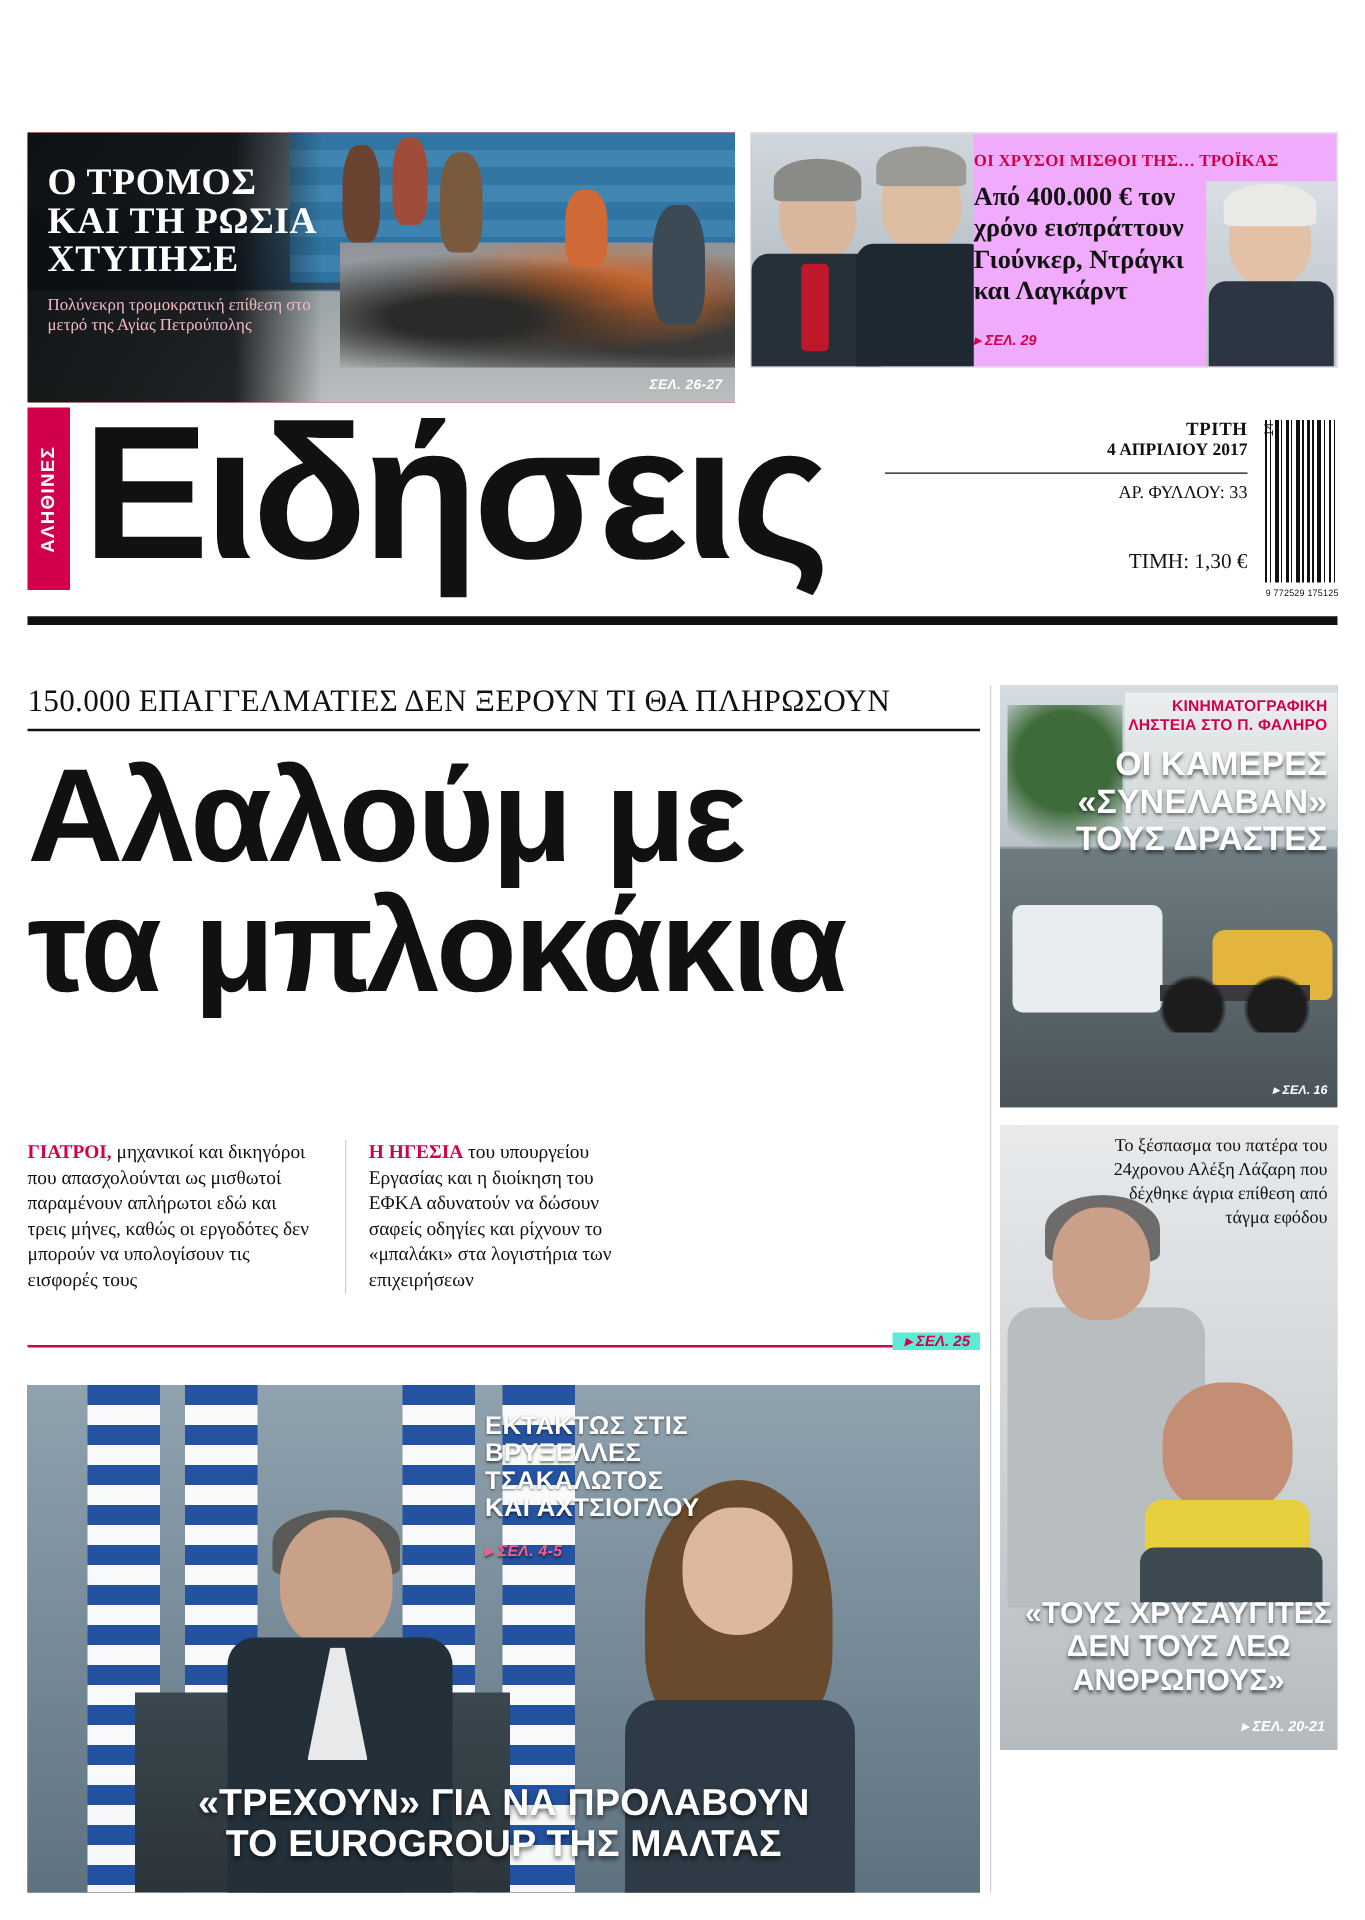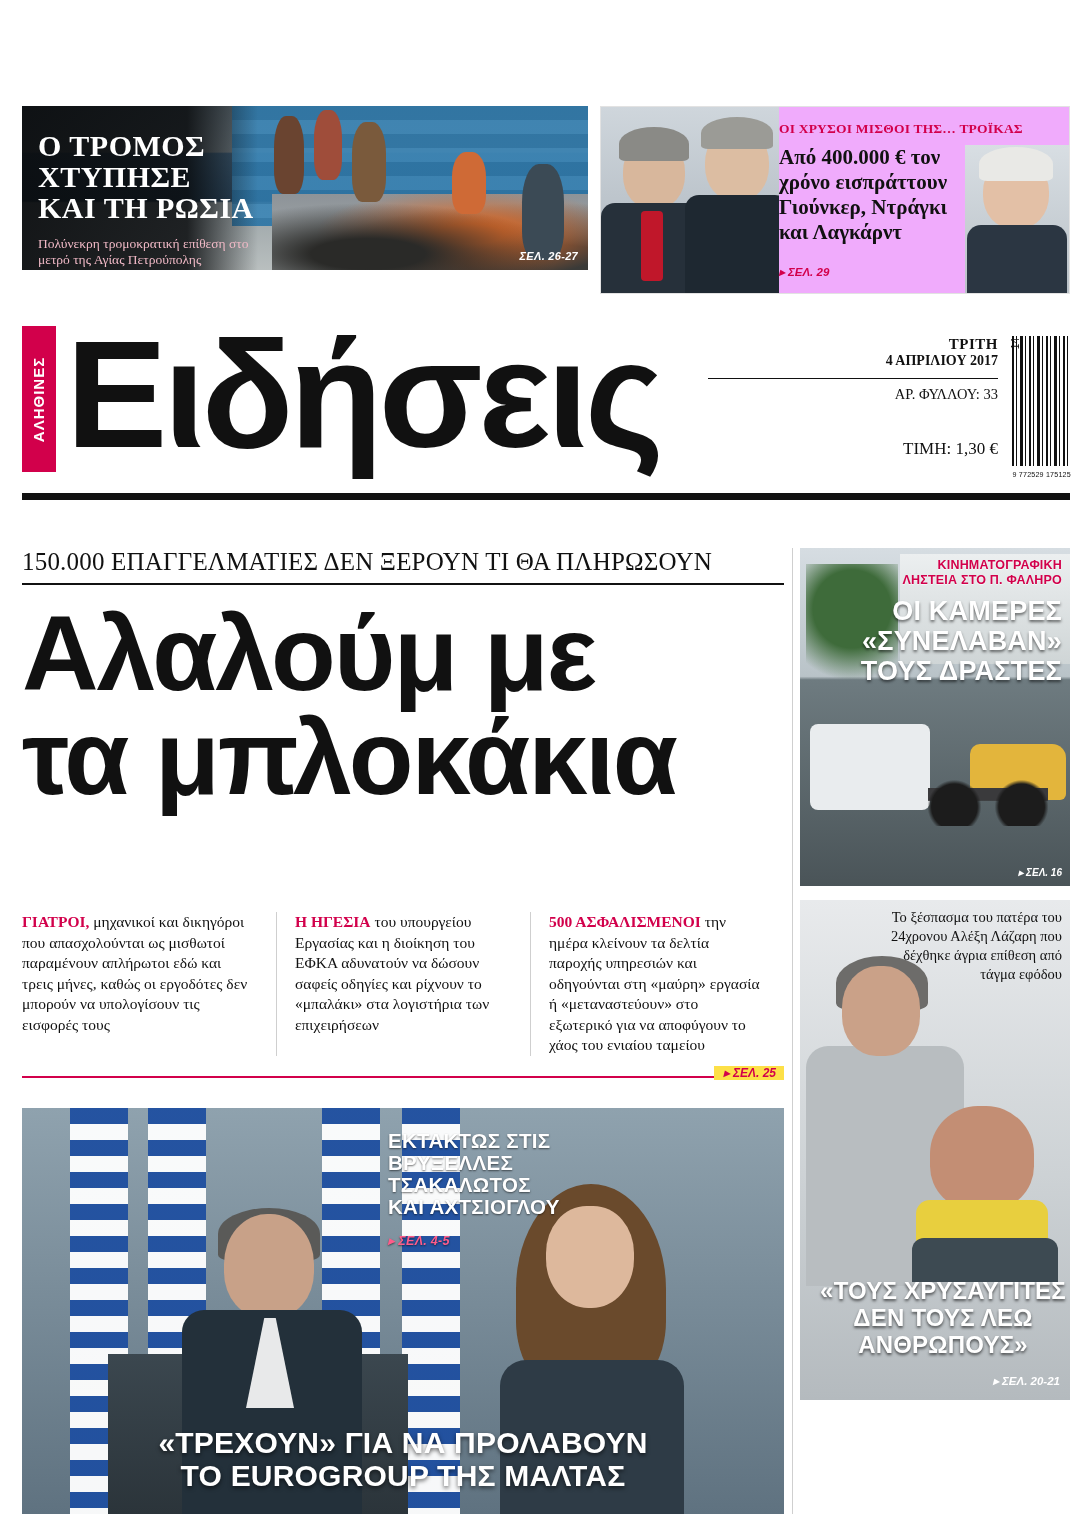--- a/index.html
+++ b/index.html
@@ -20,21 +20,21 @@
   
   .top-banners {
     position: absolute;
     left: 22px; top: 106px;
     width: 1048px; height: 188px;
     display: flex;
     gap: 12px;
   }
   .banner-left {
     position: relative;
-    width: 566px; height: 164px;
+    width: 566px; height: 216px;
     overflow: hidden;
     background: #b91c1c;
   }
   
   .bl-photo {
     position: absolute; inset: 0;
     background:
       linear-gradient(180deg, #5d6a72 0%, #6f7a80 28%, #3d5b73 29%, #2d4a62 58%, #9aa3a6 59%, #b9bfbf 100%);
   }
   .bl-photo:before {
@@ -266,21 +266,21 @@
     width: 762px;
     border-top: 2px solid #d2004b;
   }
   .deck-pg {
     position: absolute;
     right: 0; top: 518px;
     color: #d2004b;
     font-size: 12px;
     font-weight: 700;
     font-style: italic;
-    background: #fde047;
+    background: #5eead4;
     padding: 0 8px 0 10px;
   }
 
   
   .bottom-photo {
     position: absolute;
     left: 22px; top: 1108px;
     width: 762px; height: 406px;
     overflow: hidden;
     background: #2f3b44;
@@ -523,22 +523,22 @@
         <div class="fig a"></div>
           <div class="fig b"></div>
           <div class="fig c"></div>
         <div class="fig d"></div>
           <div class="fig e"></div>
       </div>
       <div class="bl-overlay"></div>
       <div class="bl-text">
         <div class="bl-title">
           <div>Ο ΤΡΟΜΟΣ</div>
+          <div>ΚΑΙ ΤΗ ΡΩΣΙΑ</div>
           <div>ΧΤΥΠΗΣΕ</div>
-          <div>ΚΑΙ ΤΗ ΡΩΣΙΑ</div>
         </div>
         <div class="bl-sub">Πολύνεκρη τρομοκρατική επίθεση στο μετρό της Αγίας Πετρούπολης</div>
       </div>
       <div class="pg-tag">ΣΕΛ. 26-27</div>
     </div>
 
     <div class="banner-right">
       <div class="br-photo-left">
         <div class="head" style="left:22px; top:28px; width:62px; height:74px; background:#d8b79c;"></div>
         <div class="head" style="left:18px; top:20px; width:70px; height:34px; background:#8a8a86; border-radius:50% 50% 10% 10%;"></div>
@@ -586,23 +586,20 @@
       <span class="l1">Αλαλούμ με</span>
       <span class="l2">τα μπλοκάκια</span>
     </div>
 
     <div class="deck">
       <div class="deck-col">
         <span class="deck-lead">ΓΙΑΤΡΟΙ,</span><span> μηχανικοί και δικηγόροι που απασχολούνται ως μισθωτοί παραμένουν απλήρωτοι εδώ και τρεις μήνες, καθώς οι εργοδότες δεν μπορούν να υπολογίσουν τις εισφορές τους</span>
       </div>
       <div class="deck-col">
         <span class="deck-lead">Η ΗΓΕΣΙΑ</span><span> του υπουργείου Εργασίας και η διοίκηση του ΕΦΚΑ αδυνατούν να δώσουν σαφείς οδηγίες και ρίχνουν το «μπαλάκι» στα λογιστήρια των επιχειρήσεων</span>
-      </div>
-      <div class="deck-col">
-        <span class="deck-lead">500 ΑΣΦΑΛΙΣΜΕΝΟΙ</span><span> την ημέρα κλείνουν τα δελτία παροχής υπηρεσιών και οδηγούνται στη «μαύρη» εργασία ή «μεταναστεύουν» στο εξωτερικό για να αποφύγουν το χάος του ενιαίου ταμείου</span>
       </div>
     </div>
 
     <div class="deck-rule"></div>
     <div class="deck-pg">
       <span>▸ </span><span>ΣΕΛ. 25</span>
     </div>
   </div>
 
   <div class="bottom-photo">

